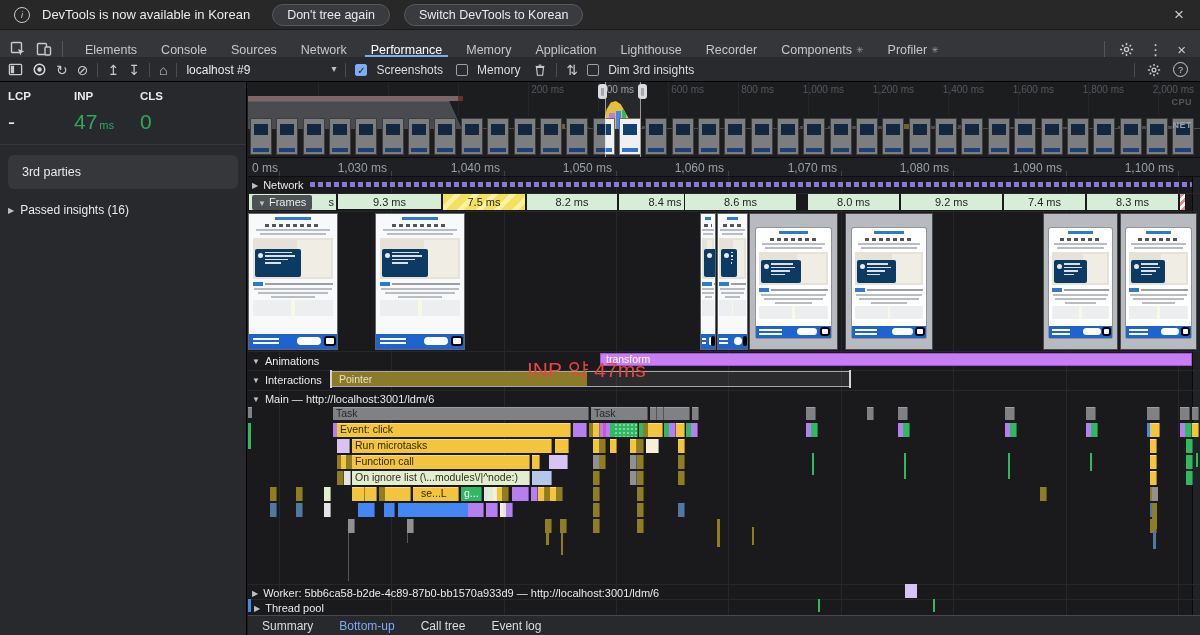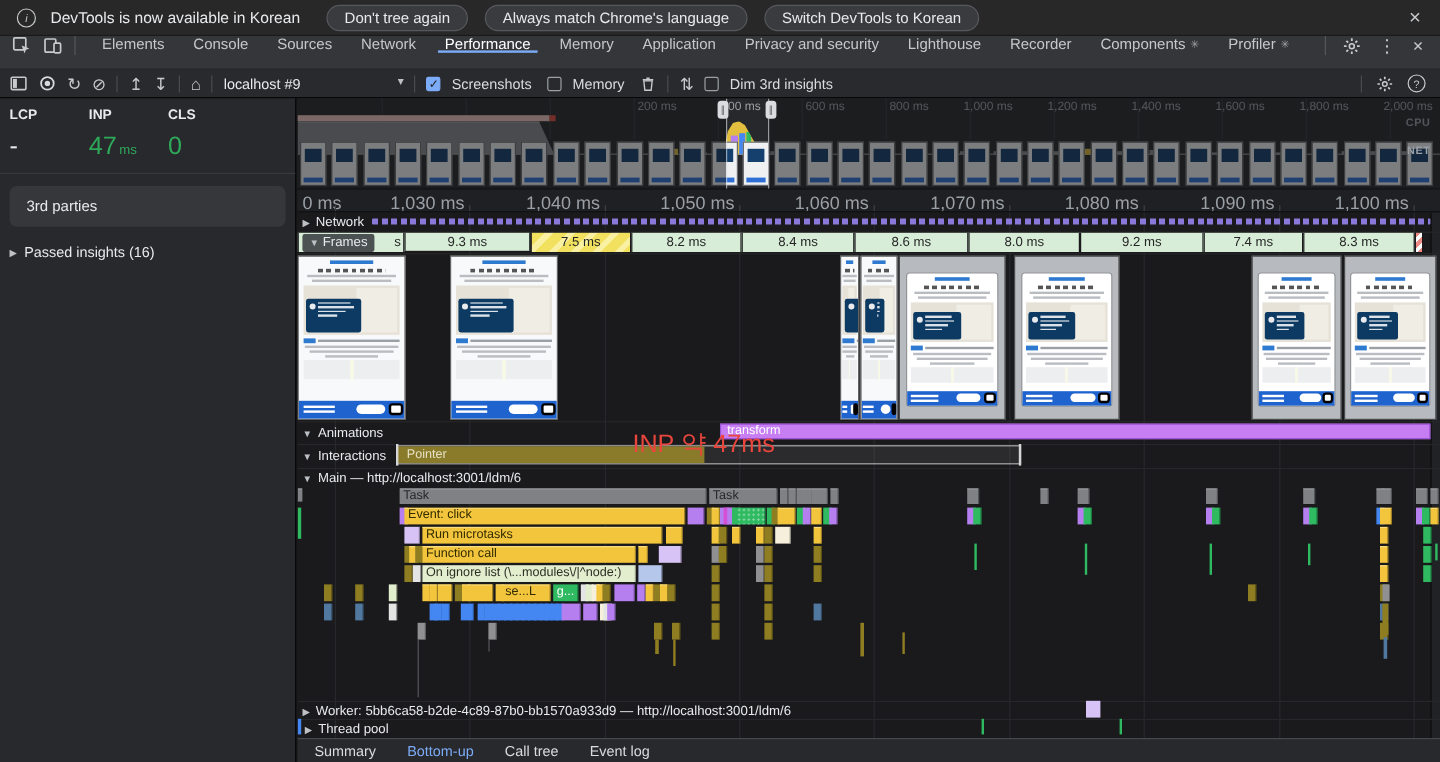--- a/index.html
+++ b/index.html
@@ -11,21 +11,21 @@
     display:flex;align-items:center;gap:6px;border-bottom:1px solid #1a1a1a;box-sizing:border-box;}
   .info-icon{width:14px;height:14px;border:1.5px solid #c7cacd;border-radius:50%;
     margin-left:14px;display:inline-flex;align-items:center;justify-content:center;
     font-size:9px;font-style:normal;color:#c7cacd;flex:none;}
   .infobar-msg{font-size:13px;margin:0 16px 0 6px;color:#e8eaed;}
   .pill{background:#3a3b3f;border:1px solid #56585d;border-radius:12px;color:#e8eaed;
     font-size:12.5px;height:22px;padding:0 14px;margin-right:8px;font-family:inherit;cursor:pointer;}
   .infobar-close{margin-left:auto;margin-right:16px;font-size:17px;color:#c7cacd;cursor:pointer;}
   
   .tabbar{position:absolute;left:0;top:30px;width:1200px;height:28px;background:#35363a;
-    display:flex;align-items:flex-start;border-bottom:1px solid #27282b;box-sizing:border-box;}
+    display:flex;align-items:flex-end;border-bottom:1px solid #27282b;box-sizing:border-box;}
   .tb-icons{display:flex;align-items:center;gap:10px;padding:0 10px;}
   .tb-sep{width:1px;height:16px;background:#55565a;align-self:center;}
   .dt-tab{display:flex;align-items:center;padding:0 12px;font-size:12.5px;color:#c4c7cb;
     position:relative;cursor:pointer;white-space:nowrap;}
   .dt-tab.active{color:#fff;}
   .dt-tab.active::after{content:"";position:absolute;left:6px;right:6px;bottom:0;height:2px;background:#7cacf8;}
   .dt-flag{font-size:9px;color:#9aa0a6;margin-left:4px;}
   .tb-right{margin-left:auto;display:flex;align-items:center;gap:14px;padding-right:14px;}
   .glyph-btn{color:#c7cacd;font-size:15px;cursor:pointer;line-height:1;}
   svg.ic{display:block;}
@@ -125,41 +125,40 @@
   .sp-chip s{height:2px;background:#9aa0a6;flex:1;text-decoration:none;}
   .sp-img2{height:12%;margin:2px 4% 0;background:linear-gradient(90deg,#edeef0 0 48%,#f7f8e8 48% 52%,#edeef0 52%);}
   .sp-banner{position:absolute;left:0;right:0;bottom:0;height:11%;background:#1f63cf;}
   .sp-banner i{position:absolute;left:4%;top:25%;width:30%;height:2px;background:#fff;box-shadow:0 4px 0 #fff;}
   .sp-banner s{position:absolute;right:18%;top:20%;width:28%;height:55%;background:#fff;border-radius:6px;}
   .sp-banner u{position:absolute;right:1%;top:12%;width:14%;height:70%;background:#fff;border:2px solid #000;box-sizing:border-box;border-radius:3px;}
   .ov-dim{position:absolute;top:0;height:76px;background:rgba(18,19,22,.52);z-index:4;}
   .sel-line{position:absolute;top:0;height:76px;width:1px;background:rgba(218,220,224,.65);z-index:5;}
   .sel-handle{position:absolute;top:2px;width:9px;height:15px;background:#dadce0;border-radius:3px;z-index:6;
     color:#5f6368;font-size:8px;line-height:15px;text-align:center;cursor:ew-resize;}
-  .mini-label{position:absolute;top:3px;font-size:15px;color:#9aa0a6;white-space:nowrap;}
+  .mini-label{position:absolute;top:3px;font-size:12px;color:#9aa0a6;white-space:nowrap;}
   .mini-tick{position:absolute;bottom:0;width:1px;height:5px;background:#3f4043;}
   
   .bottombar{position:absolute;left:0;right:0;bottom:0;height:20px;background:#28292c;
     border-top:1px solid #47484c;display:flex;align-items:center;gap:26px;padding-left:14px;font-size:12px;box-sizing:border-box;}
   .bb-tab{color:#dadce0;cursor:pointer;}
   .bb-tab.hl{color:#7cacf8;}
   .scroll-gutter{position:absolute;right:0;top:0;bottom:0;width:7px;background:#212225;border-left:1px solid #0a0a0b;}
 </style>
 </head>
 <body>
 
 <div id="stage">
 
   <div class="infobar">
     <span class="info-icon">
         <i>i</i>
       </span>
     <span class="infobar-msg">DevTools is now available in Korean</span>
     <button class="pill">Don't tree again</button>
-    <button class="pill">Always match Chrome's language</button>
     <button class="pill">Switch DevTools to Korean</button>
     <span class="infobar-close">×</span>
   </div>
 
   <div class="tabbar">
     <div class="tb-icons">
       <span>
         <svg class="ic" width="16" height="16" viewBox="0 0 16 16">
             <rect x="1.5" y="1.5" width="10" height="10" rx="1" fill="none" stroke="#c7cacd" stroke-width="1.4"></rect>
             <path d="M8 8 L14.5 10.5 L11.5 11.5 L10.5 14.5 Z" fill="#c7cacd"></path>
@@ -186,23 +185,20 @@
         <span>Network</span>
       </div>
     <div class="dt-tab active">
         <span>Performance</span>
       </div>
     <div class="dt-tab">
         <span>Memory</span>
       </div>
     <div class="dt-tab">
         <span>Application</span>
-      </div>
-    <div class="dt-tab">
-        <span>Privacy and security</span>
       </div>
     <div class="dt-tab">
         <span>Lighthouse</span>
       </div>
     <div class="dt-tab">
         <span>Recorder</span>
       </div>
     <div class="dt-tab">
         <span>Components</span>
         <span class="dt-flag">✳</span>
@@ -590,21 +586,21 @@
         <div class="rowline" style="position: absolute; top: 193px;"></div>
         <div class="rowline" style="position: absolute; top: 213px;"></div>
         <div class="rowline" style="position: absolute; top: 407px;"></div>
         <div class="rowline" style="position: absolute; top: 422px;"></div>
         <div class="net-dashes" style="position: absolute; left: 62px; top: 5px; width: 882px;"></div>
         <div class="frame-bar f-ok f-first" style="position: absolute; left: 0px; top: 17px; width: 89px; height: 16px;">s</div>
         <div class="frame-bar f-ok" style="position: absolute; left: 89px; top: 17px; width: 105px; height: 15px;">9.3 ms</div>
         <div class="frame-bar f-partial" style="position: absolute; left: 194px; top: 17px; width: 84px; height: 16px;">7.5 ms</div>
         <div class="frame-bar f-ok" style="position: absolute; left: 278px; top: 17px; width: 92px; height: 16px;">8.2 ms</div>
         <div class="frame-bar f-ok" style="position: absolute; left: 370px; top: 17px; width: 94px; height: 16px;">8.4 ms</div>
-        <div class="frame-bar f-ok" style="position: absolute; left: 464px; top: 17px; width: 95px; height: 16px;">8.6 ms</div>
+        <div class="frame-bar f-ok" style="position: absolute; left: 436px; top: 17px; width: 113px; height: 16px;">8.6 ms</div>
         <div class="frame-bar f-ok" style="position: absolute; left: 559px; top: 17px; width: 93px; height: 16px;">8.0 ms</div>
         <div class="frame-bar f-ok" style="position: absolute; left: 652px; top: 17px; width: 103px; height: 16px;">9.2 ms</div>
         <div class="frame-bar f-ok" style="position: absolute; left: 755px; top: 17px; width: 83px; height: 16px;">7.4 ms</div>
         <div class="frame-bar f-ok" style="position: absolute; left: 838px; top: 17px; width: 93px; height: 16px;">8.3 ms</div>
         <div class="frame-bar f-dropped" style="position: absolute; left: 931px; top: 17px; width: 7px; height: 16px;"></div>
         <div class="shot v-page" style="position: absolute; left: 0px; top: 36px; width: 90px; height: 137px;">
           <div class="sp">
             <div class="sp-top">
               <i></i>
             </div>

